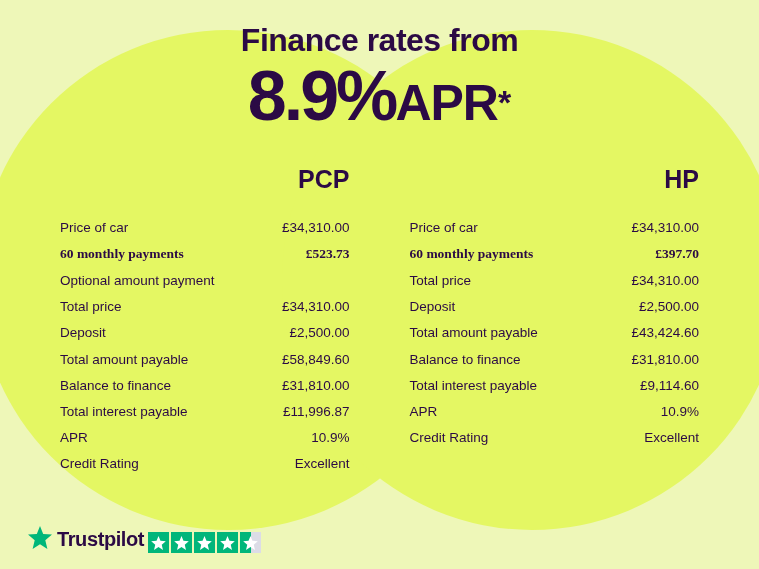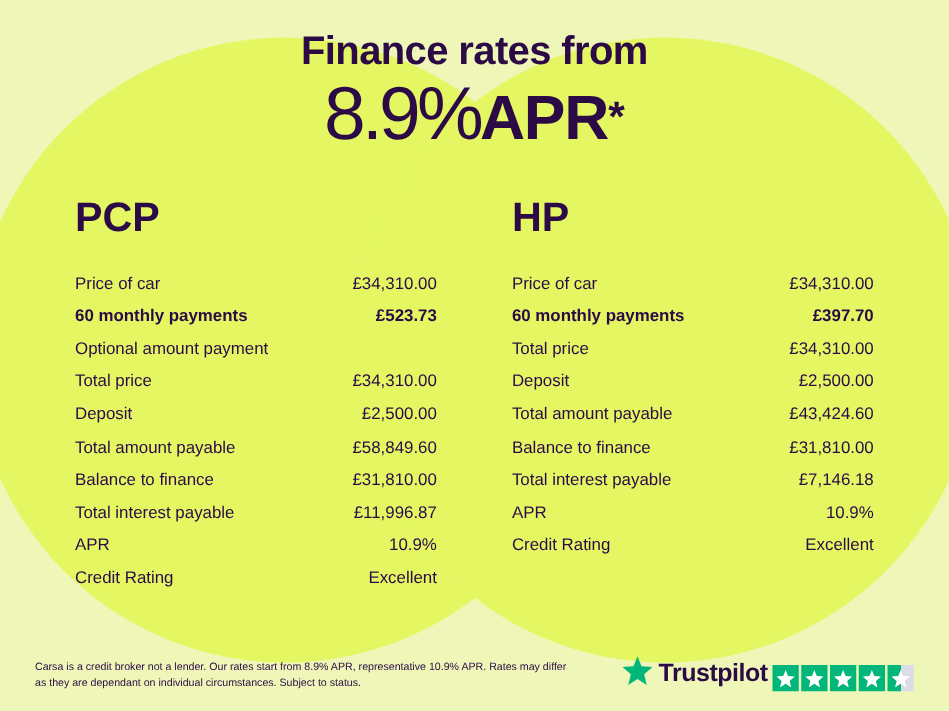--- a/index.html
+++ b/index.html
@@ -46,22 +46,22 @@
   }
 
   .apr-line {
     text-align: center;
     color: #2b0a45;
     white-space: nowrap;
     margin-top: 2px;
     line-height: 1;
   }
   .apr-big {
-    font-size: 60px;
-    font-weight: normal;
+    font-size: 70px;
+    font-weight: bold;
     letter-spacing: -3px;
     vertical-align: baseline;
   }
   .apr-unit {
     font-size: 50px;
     font-weight: bold;
     letter-spacing: -1px;
     vertical-align: baseline;
   }
   .apr-star {
@@ -74,39 +74,39 @@
     display: flex;
     margin-top: 34px;
     padding: 0 30px;
   }
   .col {
     width: 50%;
     padding: 0 30px;
   }
 
   .col-title {
-    text-align: left;
-    color: #2b0a45;
-    font-size: 33px;
+    text-align: right;
+    color: #2b0a45;
+    font-size: 25px;
     font-weight: bold;
     margin-bottom: 20px;
   }
 
   .row {
     display: flex;
     justify-content: space-between;
     align-items: baseline;
     color: #2b0a45;
     font-size: 13.5px;
     padding: 5.6px 0;
     gap: 26px;
   }
   .row .label { text-align: left; }
   .row .value { }
-  .row.bold .label, .row.bold .value { font-weight: bold; }
+  .row.bold .label, .row.bold .value { font-weight: bold; font-family: Liberation Serif, serif; }
 
   .footer {
     position: absolute;
     left: 0; right: 0;
     bottom: 16px;
     padding: 0 28px;
     display: flex;
     justify-content: space-between;
     align-items: flex-end;
     z-index: 3;
@@ -237,36 +237,35 @@
         <div class="row">
           <span class="label">Total amount payable</span>
           <span class="value">£43,424.60</span>
         </div>
         <div class="row">
           <span class="label">Balance to finance</span>
           <span class="value">£31,810.00</span>
         </div>
         <div class="row">
           <span class="label">Total interest payable</span>
-          <span class="value">£7,146.18</span>
+          <span class="value">£9,114.60</span>
         </div>
         <div class="row">
           <span class="label">APR</span>
           <span class="value">10.9%</span>
         </div>
         <div class="row">
           <span class="label">Credit Rating</span>
           <span class="value">Excellent</span>
         </div>
       </div>
 
     </div>
 
     <div class="footer">
-      <div class="disclaimer">Carsa is a credit broker not a lender. Our rates start from 8.9% APR, representative 10.9% APR. Rates may differ as they are dependant on individual circumstances. Subject to status.</div>
 
       <div class="trustpilot">
         <div class="tp-top">
           <span>
             <svg width="24" height="23" viewBox="0 0 24 23">
               <polygon points="12,0 15.2,8 24,8.6 17.3,14.3 19.4,23 12,18.2 4.6,23 6.7,14.3 0,8.6 8.8,8" fill="#00b67a"></polygon>
             </svg>
           </span>
           <span class="tp-name">Trustpilot</span>
         </div>

